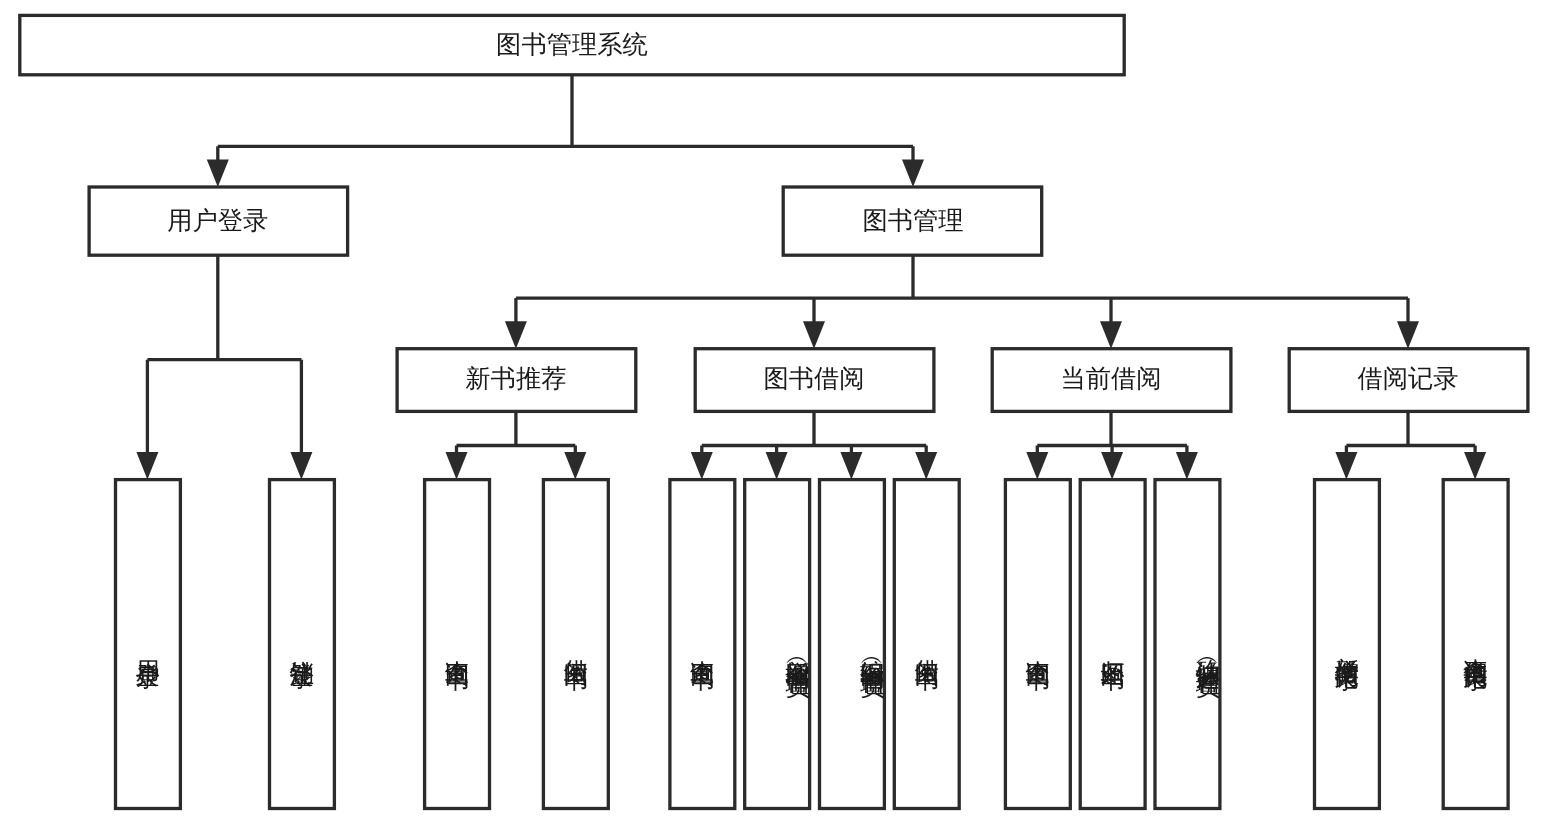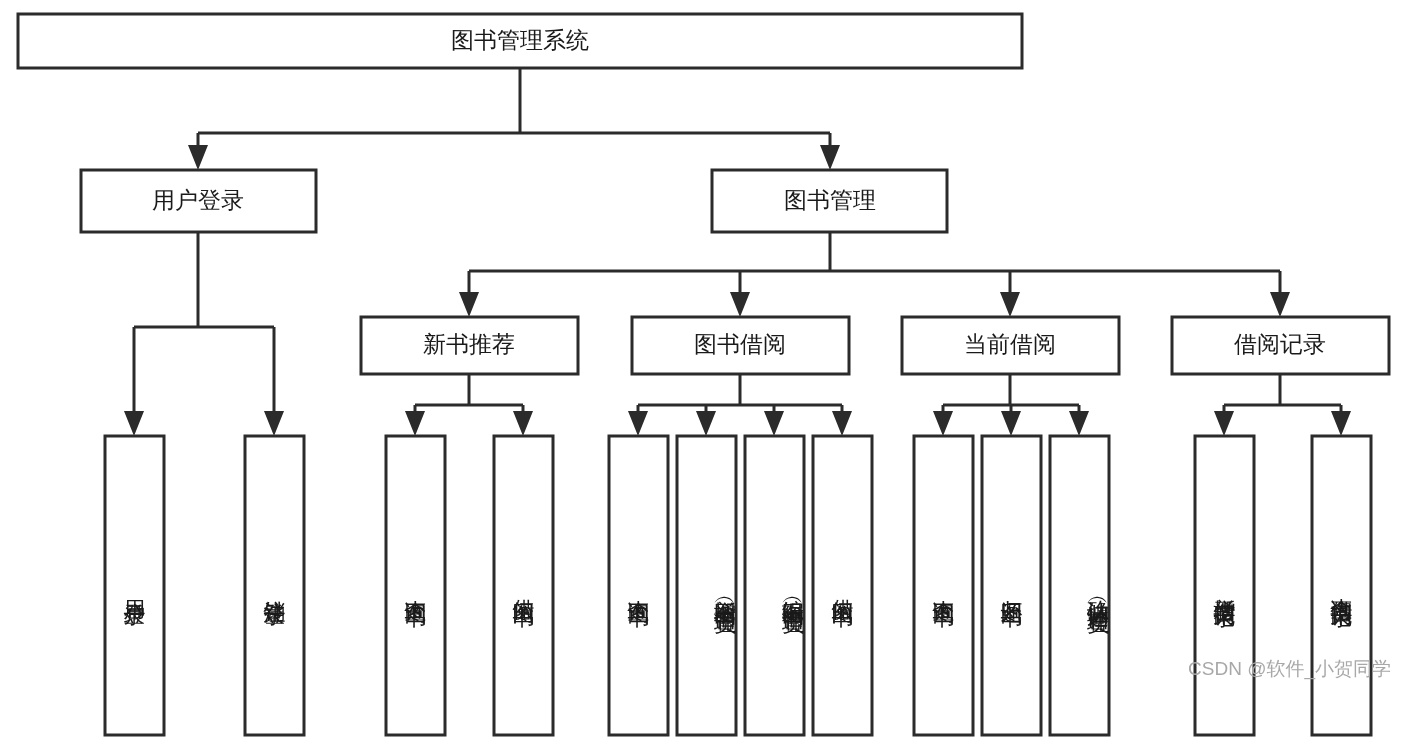--- a/index.html
+++ b/index.html
@@ -223,15 +223,14 @@
   <div class="node-label-v" style="left:745px; top:441px; width:59px; height:299px; display:flex; align-items:flex-start; justify-content:center;">编辑图书（管理员）</div>
   <div class="node-label-v" style="left:813px; top:436px; width:59px; height:299px; display:flex; align-items:center; justify-content:center;">借阅图书</div>
 
   <div class="node-label-v" style="left:914px; top:436px; width:59px; height:299px; display:flex; align-items:center; justify-content:center;">查询图书</div>
   <div class="node-label-v" style="left:982px; top:436px; width:59px; height:299px; display:flex; align-items:center; justify-content:center;">归还图书</div>
   <div class="node-label-v" style="left:1050px; top:441px; width:59px; height:299px; display:flex; align-items:flex-start; justify-content:center;">确认归还（管理员）</div>
 
   <div class="node-label-v" style="left:1195px; top:436px; width:59px; height:299px; display:flex; align-items:center; justify-content:center;">新增借阅记录</div>
   <div class="node-label-v" style="left:1312px; top:436px; width:59px; height:299px; display:flex; align-items:center; justify-content:center;">查询借阅记录</div>
 
-  <div class="watermark">CSDN @软件_小贺同学</div>
 
 </div>
 
 </body></html>

